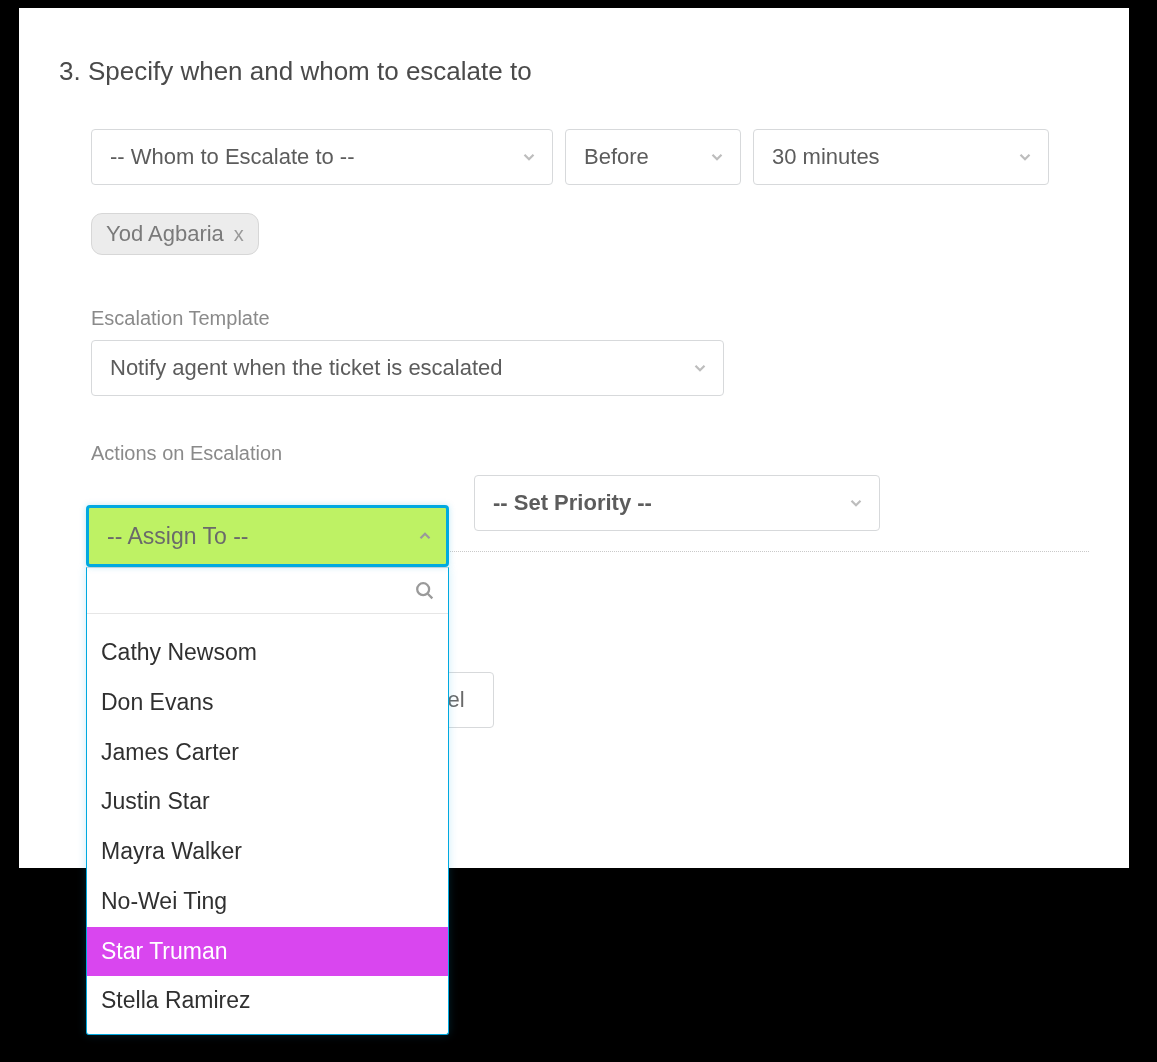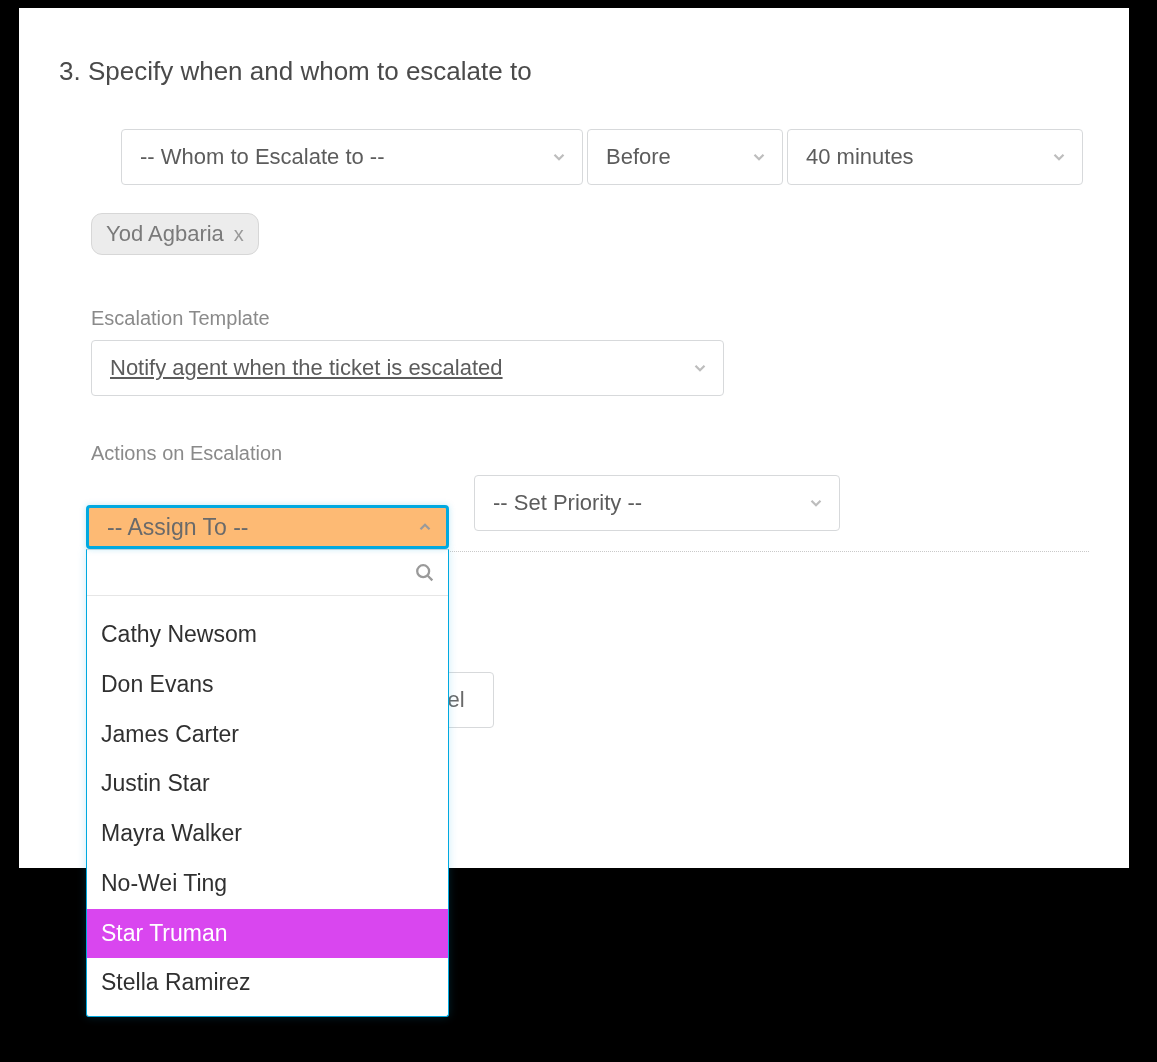--- a/index.html
+++ b/index.html
@@ -23,42 +23,41 @@
       font-size: 26px;
       color: #4a4a4a;
       font-weight: 400;
       margin-bottom: 42px;
     }
     .indent {
       padding-left: 32px;
     }
     .row {
       display: flex;
-      gap: 4px;
+      gap: 12px;
       margin-bottom: 28px;
-      margin-left: 30px;
     }
     .select-box {
       border: 1px solid #d7d9db;
       border-radius: 4px;
       height: 56px;
       display: flex;
       align-items: center;
       padding: 0 48px 0 18px;
       position: relative;
       font-size: 22px;
       color: #5c5c5c;
       background: #fff;
       cursor: pointer;
     }
     .select-box.wide { width: 462px; }
-    .select-box.small { width: 196px; }
+    .select-box.small { width: 176px; }
     .select-box.med { width: 296px; }
-    .select-box.template { width: 633px; text-decoration: underline; }
-    .select-box.priority { width: 366px; }
+    .select-box.template { width: 633px; }
+    .select-box.priority { width: 406px; font-weight: bold; }
     .chevron-down-icon {
       position: absolute;
       right: 14px;
       top: 50%;
       transform: translateY(-50%);
       width: 18px;
       height: 18px;
     }
     .chip {
       display: inline-flex;
@@ -111,22 +110,22 @@
     .dropdown-open {
       position: absolute;
       left: 86px;
       top: 505px;
       width: 363px;
       z-index: 50;
     }
     .dropdown-head {
       border: 3px solid #00a9e0;
       border-radius: 4px;
-      height: 44px;
-      background: #fdba74;
+      height: 62px;
+      background: #bef264;
       display: flex;
       align-items: center;
       padding: 0 44px 0 18px;
       position: relative;
       font-size: 23px;
       color: #6a6a6a;
       box-shadow: 0 0 6px rgba(0,169,224,0.25);
     }
     .chevron-up-icon {
       position: absolute;
@@ -200,21 +199,21 @@
             <polyline points="6 9 12 15 18 9"></polyline>
           </svg>
       </div>
       <div class="select-box small">
         <span>Before</span>
         <svg class="chevron-down-icon" viewBox="0 0 24 24" fill="none" stroke="#bdbdbd" stroke-width="3">
             <polyline points="6 9 12 15 18 9"></polyline>
           </svg>
       </div>
       <div class="select-box med">
-        <span>40 minutes</span>
+        <span>30 minutes</span>
         <svg class="chevron-down-icon" viewBox="0 0 24 24" fill="none" stroke="#bdbdbd" stroke-width="3">
             <polyline points="6 9 12 15 18 9"></polyline>
           </svg>
       </div>
     </div>
 
     <div class="chip">
       <span>Yod Agbaria</span>
       <span class="chip-x">x</span>
     </div>

